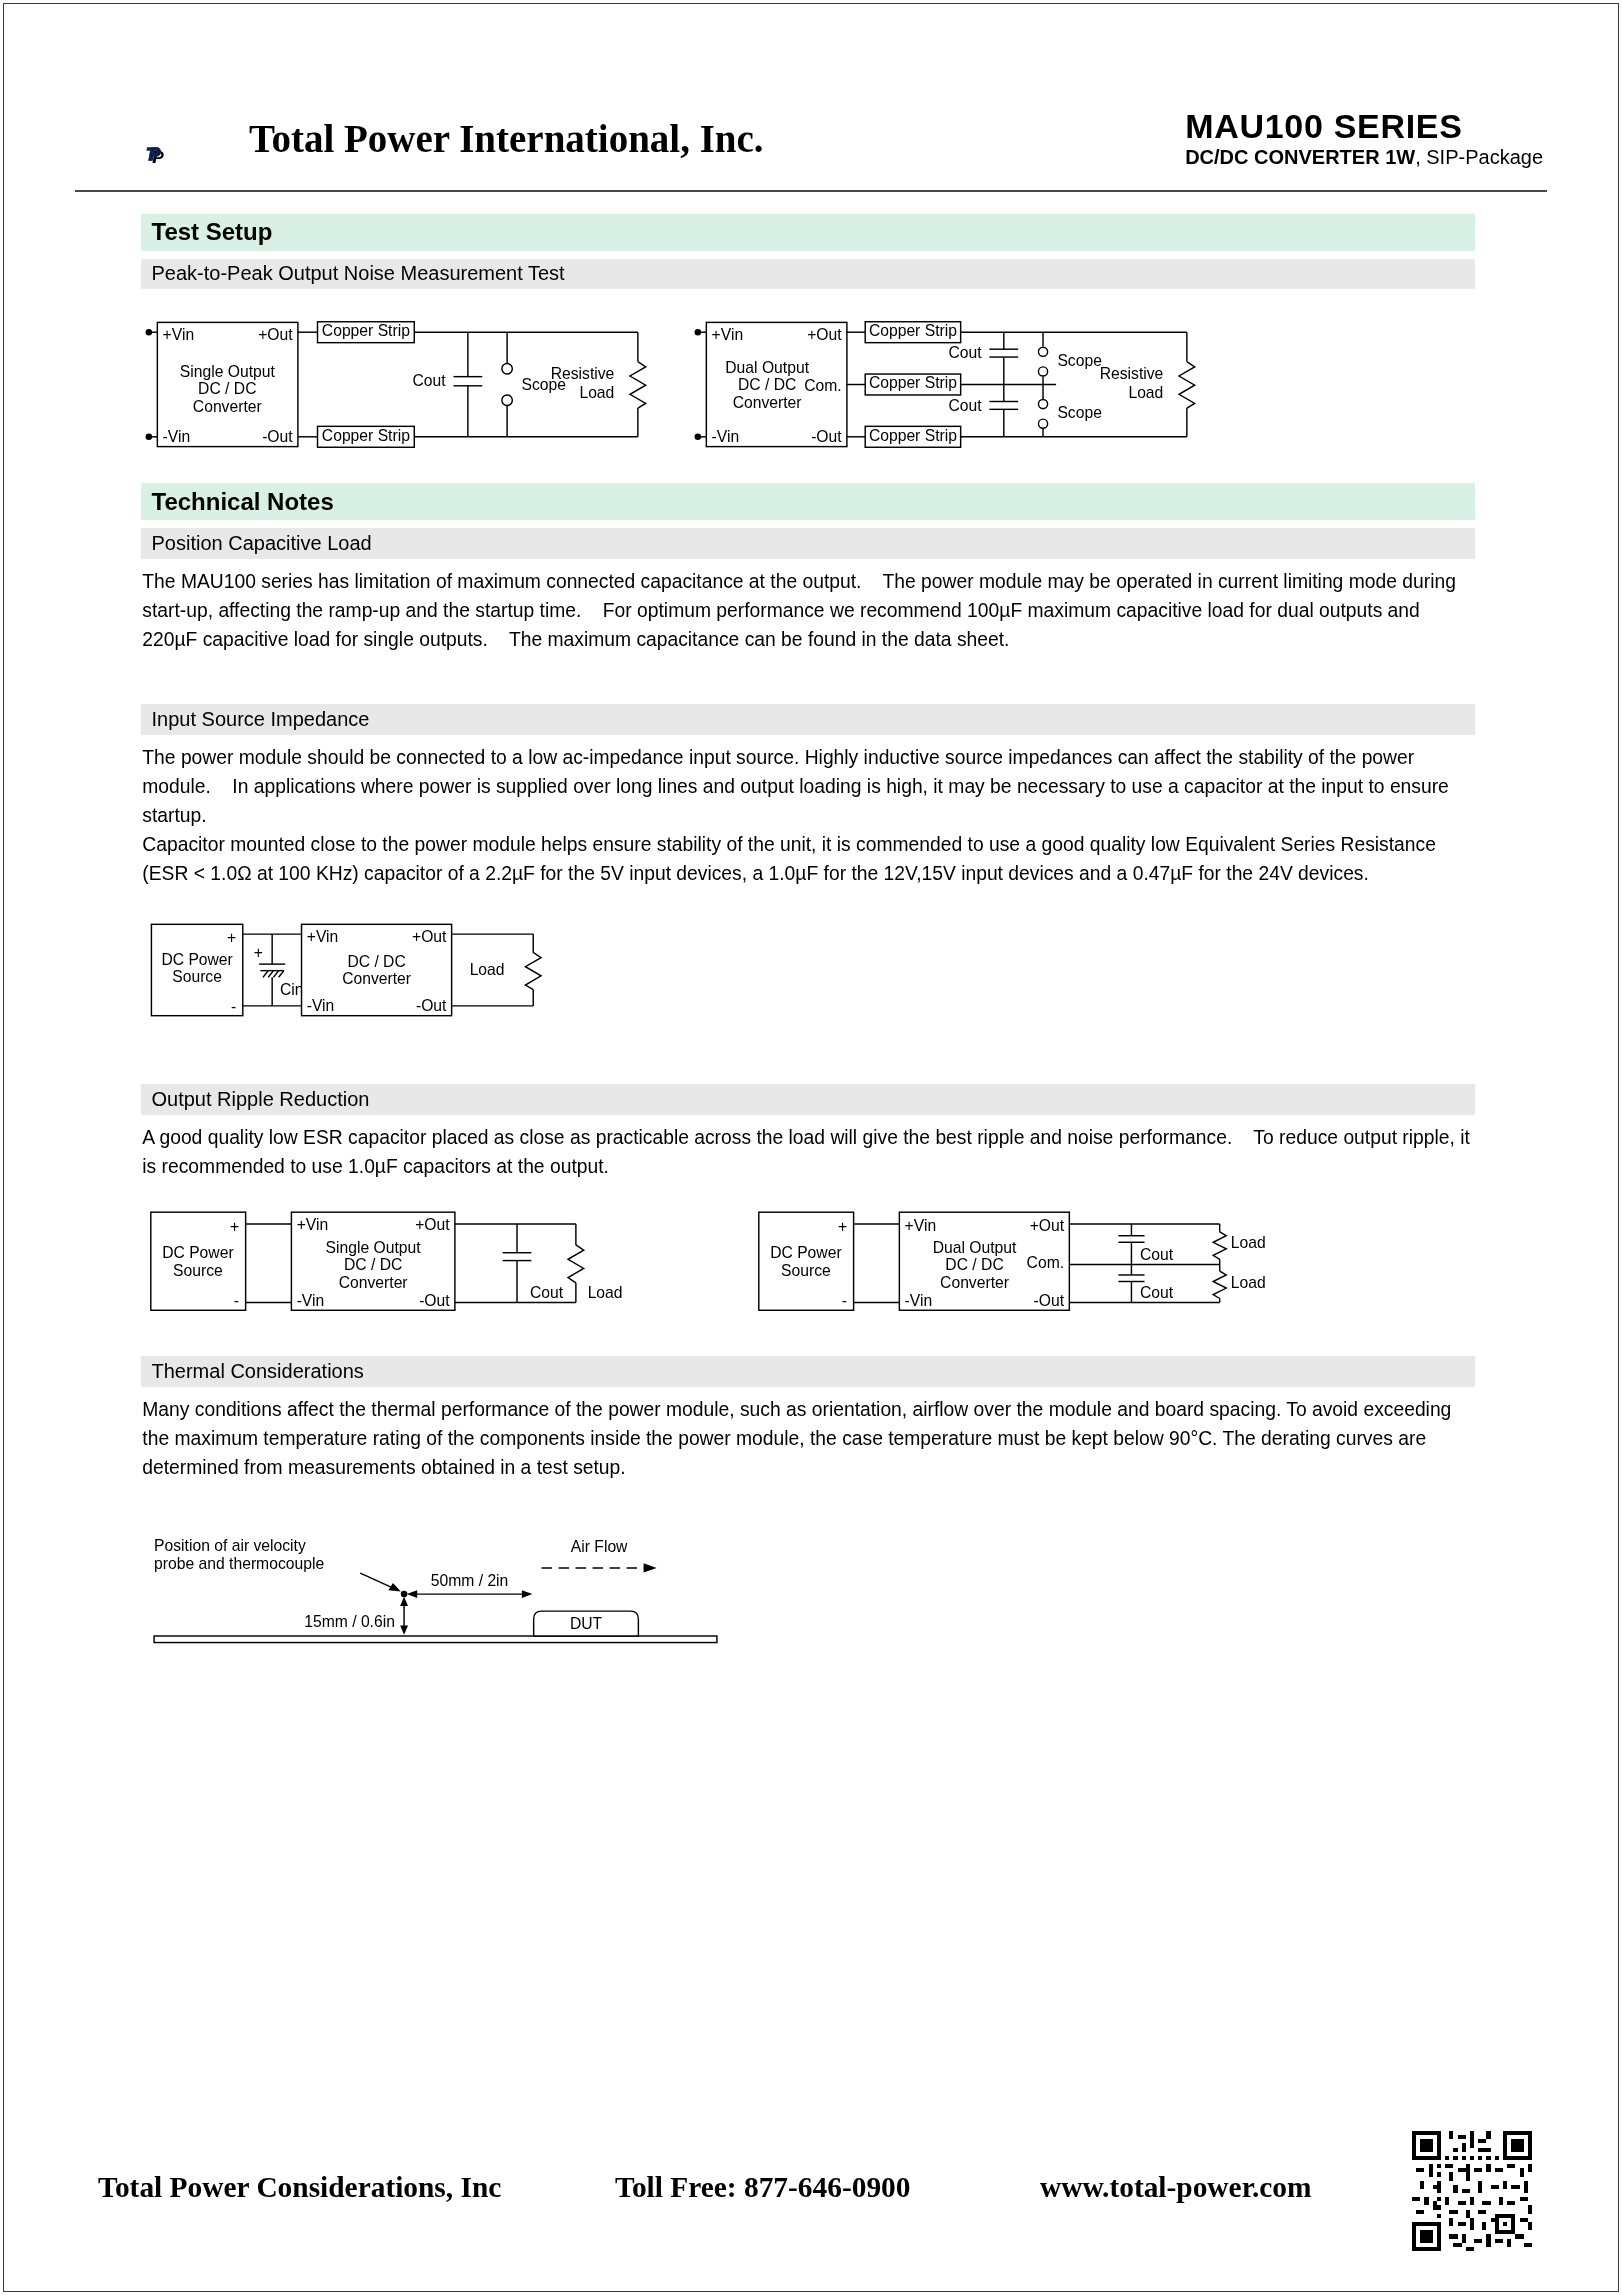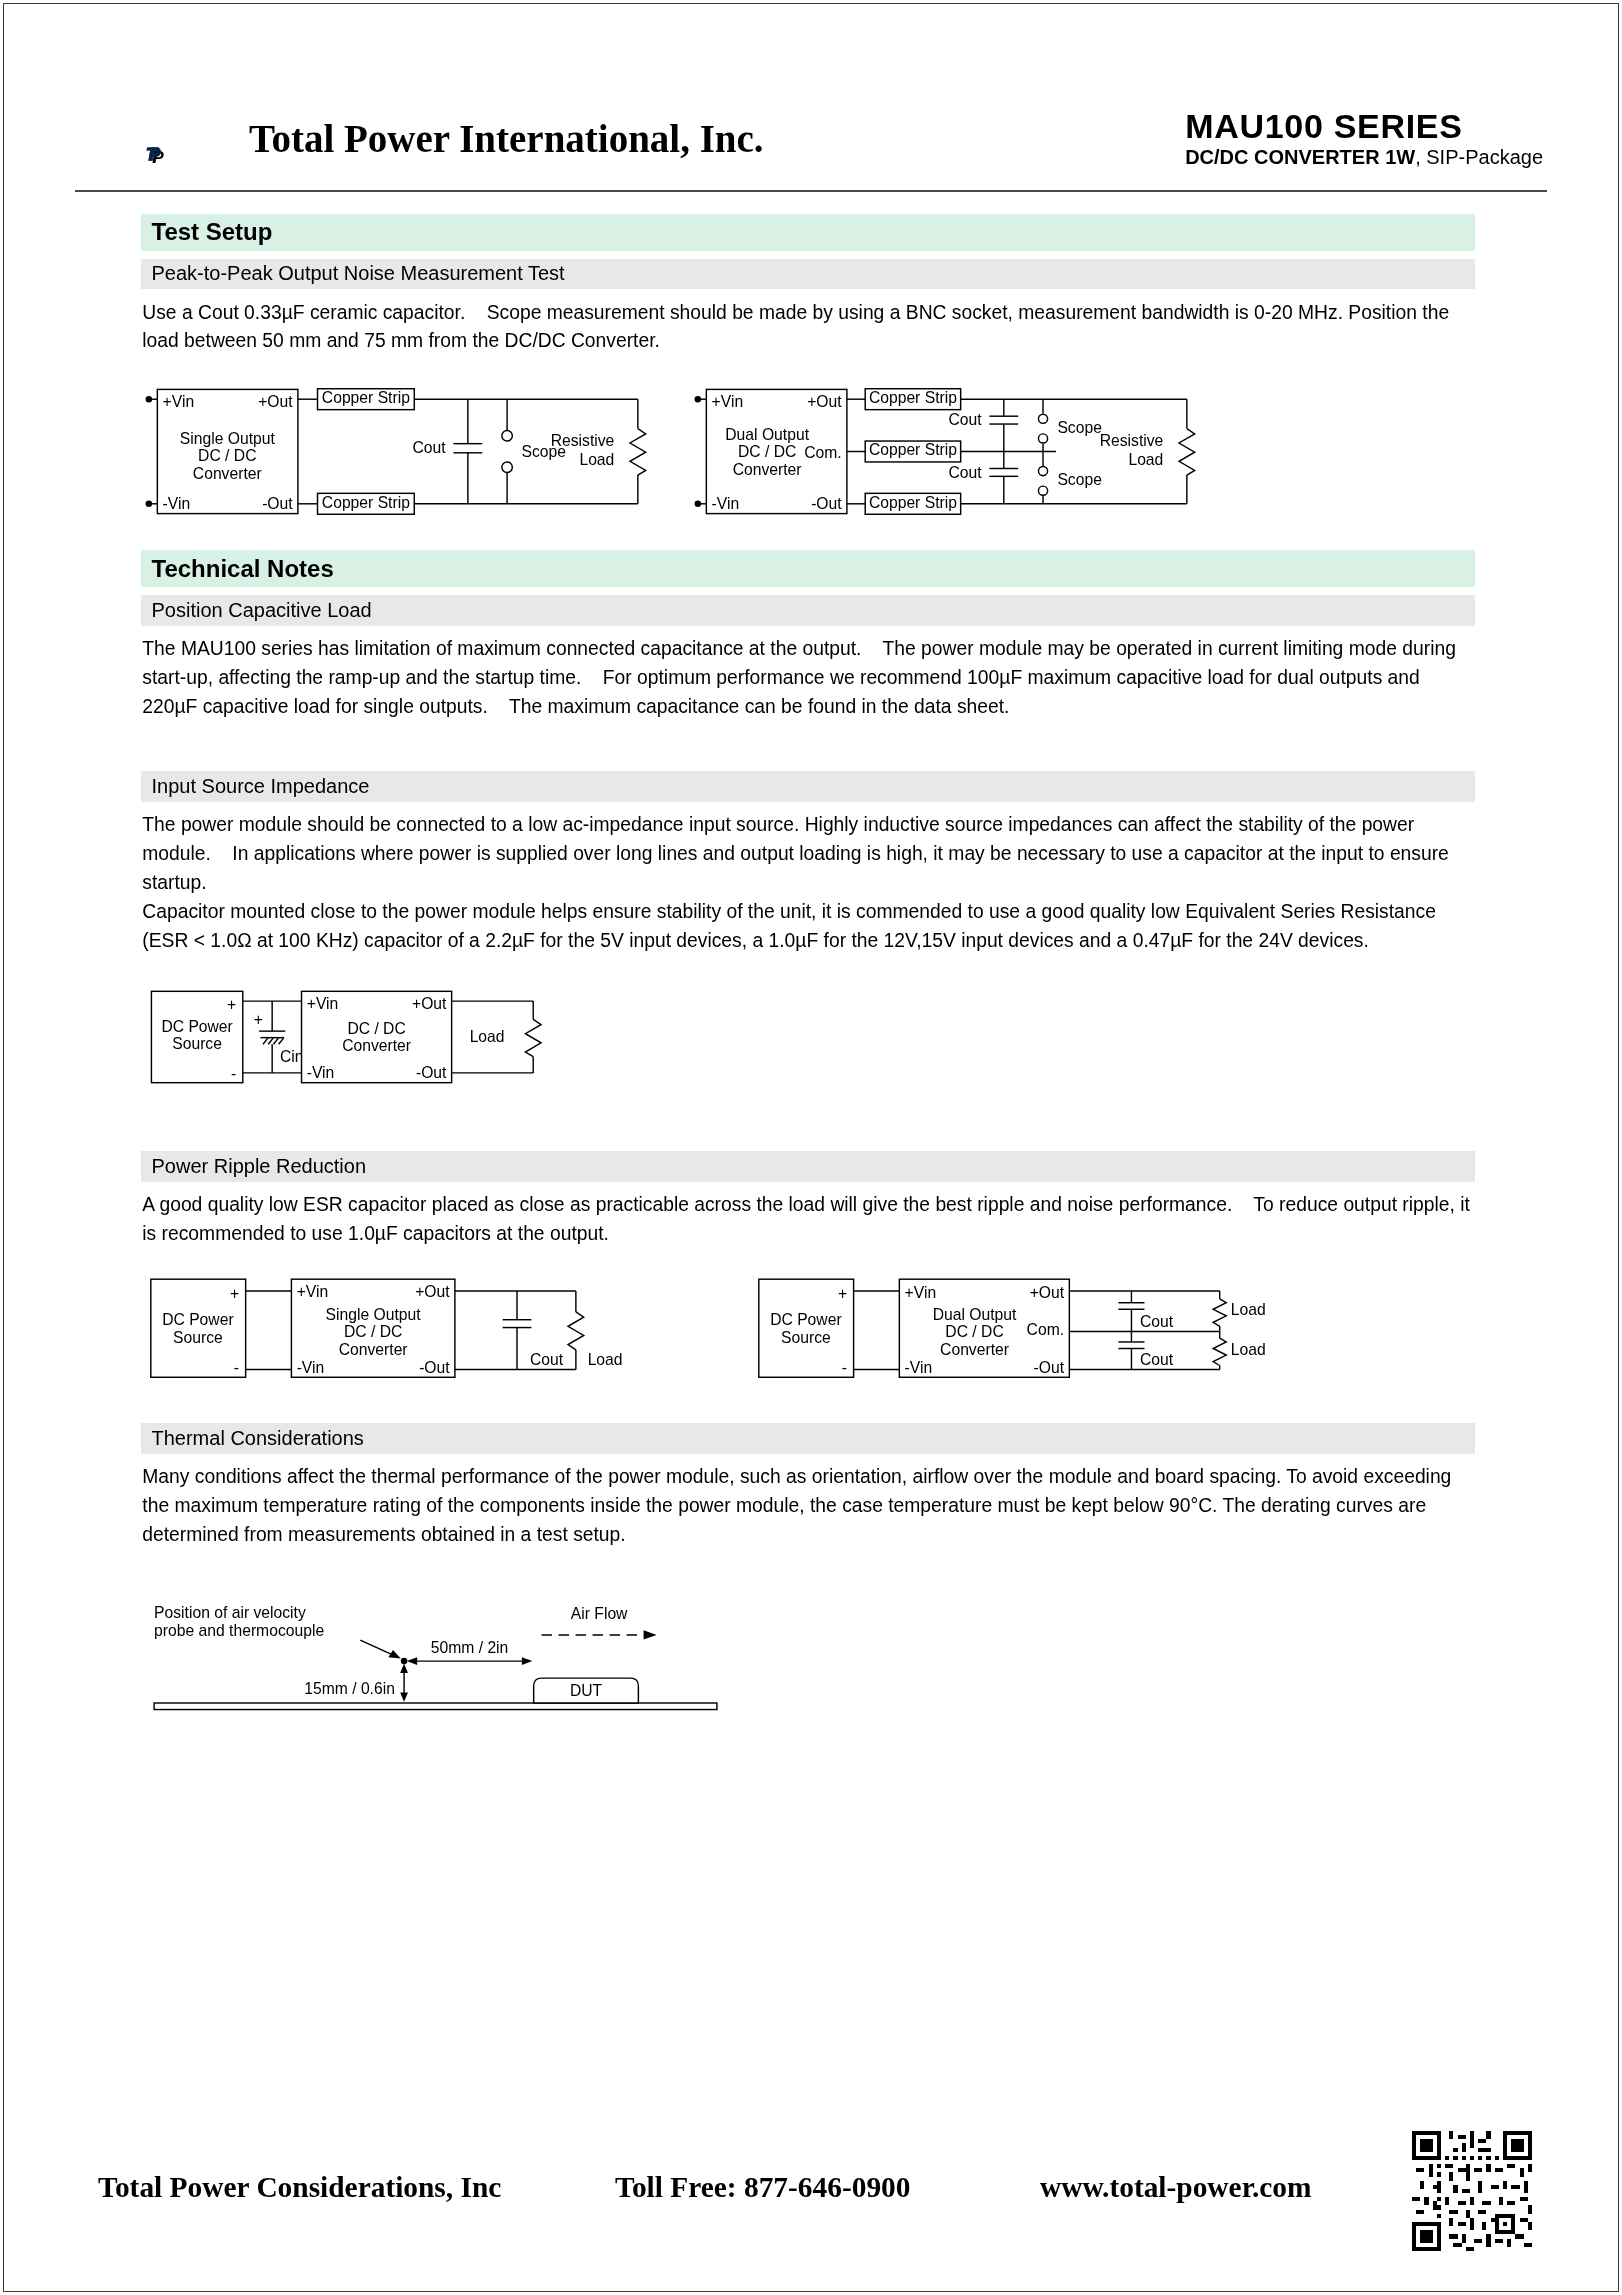--- a/index.html
+++ b/index.html
@@ -64,21 +64,20 @@
     <div class="series">MAU100 SERIES</div>
     <div class="subtitle"><span class="subtitle-bold">DC/DC CONVERTER 1W</span><span>, SIP-Package</span></div>
   </div>
 </header>
 <div class="header-rule"></div>
 
 <main class="content">
 
   <div class="bar-section">Test Setup</div>
   <div class="bar-sub">Peak-to-Peak Output Noise Measurement Test</div>
-  <p class="body-text">Use a Cout 0.33µF ceramic capacitor.    Scope measurement should be made by using a BNC socket, measurement bandwidth is 0-20 MHz. Position the load between 50 mm and 75 mm from the DC/DC Converter.</p>
 
   <div class="diagram-row gap40">
 
     <svg width="523" height="157" viewBox="0 0 800 240">
       <g>
         <circle class="dot" cx="12" cy="40" r="5"></circle>
         <circle class="dot" cx="12" cy="200" r="5"></circle>
         <line class="wire" x1="12" y1="40" x2="25" y2="40"></line>
         <line class="wire" x1="12" y1="200" x2="25" y2="200"></line>
         <rect class="box" x="25" y="25" width="215" height="190"></rect>
@@ -242,21 +241,21 @@
         <line class="wire" x1="475" y1="40" x2="600" y2="40"></line>
         <line class="wire" x1="475" y1="150" x2="600" y2="150"></line>
         <text x="556" y="102" class="t-e">Load</text>
         <line class="wire" x1="600" y1="40" x2="600" y2="68"></line>
         <polyline class="wire" points="600,68 612,76 588,90 612,104 588,118 600,125"></polyline>
         <line class="wire" x1="600" y1="125" x2="600" y2="150"></line>
       </g>
     </svg>
   </div>
 
-  <div class="bar-sub mt80">Power Ripple Reduction</div>
+  <div class="bar-sub mt80">Output Ripple Reduction</div>
   <p class="body-text">A good quality low ESR capacitor placed as close as practicable across the load will give the best ripple and noise performance.    To reduce output ripple, it is recommended to use 1.0µF capacitors at the output.</p>
 
   <div class="diagram-row gap170">
 
     <svg width="497" height="131" viewBox="0 0 760 200">
       <g>
         <rect class="box" x="15" y="20" width="145" height="150"></rect>
         <text x="87" y="90" class="t-c">DC Power</text>
         <text x="87" y="117" class="t-c">Source</text>
         <text x="150" y="50" class="t-e">+</text>

